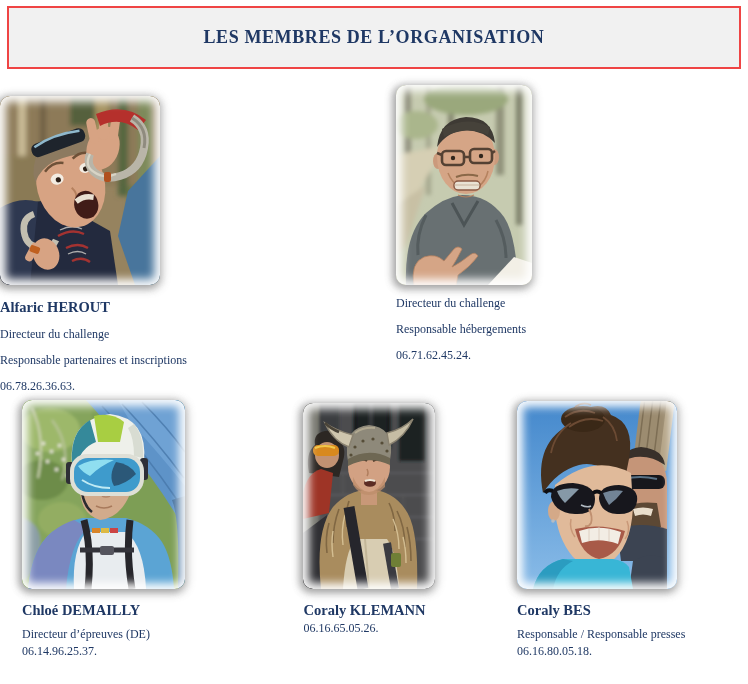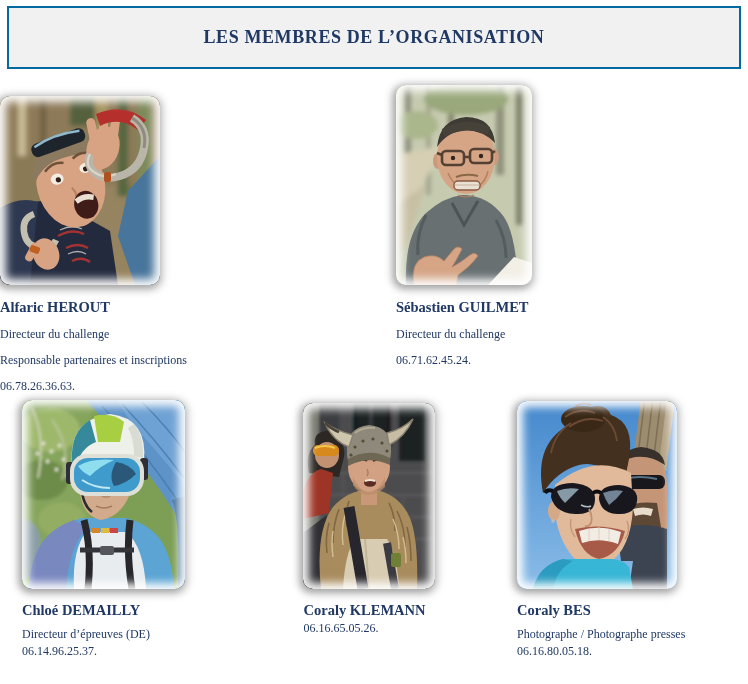--- a/index.html
+++ b/index.html
@@ -1,21 +1,21 @@
 <!DOCTYPE html>
 <html><head>
 <meta charset="utf-8">
 <style>
   html,body { margin:0; padding:0; background:#ffffff; }
   body { width:748px; height:684px; font-family:"Liberation Serif", serif; }
   .page { position:relative; width:748px; height:684px; overflow:hidden; background:#ffffff; }
 
   .title-box {
     margin:6px 7px 0 7px; height:63px; box-sizing:border-box;
-    background:#f1f1f1; border:2px solid #0369a1;
+    background:#f1f1f1; border:2px solid #ef4444;
     display:flex; align-items:center; justify-content:center;
   }
   .title { margin:0; font-size:18px; font-weight:bold; letter-spacing:0.6px; color:#1f3864; }
 
   .row { display:flex; }
   .row-1 { margin-top:14px; }
   .row-2 { margin-top:5px; }
   .member { display:flex; flex-direction:column; align-items:flex-start; }
   .m0 { width:396px; } .m1 { width:320px; }
   .m2 { width:290px;padding-left:22px; } .m3 { width:220px; } .m4 { width:238px; }
@@ -176,22 +176,22 @@
             <path d="M92,86 q-2,10 -10,16" stroke="#b5825f" stroke-width="1.5" fill="none"></path>
             <path d="M60,92 q10,-4 22,-1" stroke="#8a6848" stroke-width="2" fill="none"></path>
             <rect x="58" y="96" width="26" height="9" rx="4" fill="#e9e2d4" stroke="#8a5a44" stroke-width="1.5"></rect>
             <path d="M58,100 h26" stroke="#c0a890" stroke-width="0.8"></path>
             <path d="M62,110 q8,4 16,0" stroke="#b5825f" stroke-width="1.2" fill="none"></path>
             <path d="M18,200 Q14,178 28,172 Q40,168 48,176 L58,164 Q62,160 66,164 Q60,176 56,182 Q64,178 74,170 Q79,166 82,171 Q74,182 62,190 L60,200 Z" fill="#d5a586" stroke="#b5825f" stroke-width="0.8"></path>
             <path d="M92,200 L118,172 L136,178 L136,200 Z" fill="#f2efe6"></path>
           </svg>
         </div>
       </div>
-      <p class="name">Sébastien GUILMET</p>
       <p class="line">Directeur du challenge</p>
+      <p class="line">Responsable hébergements</p>
       <p class="line phone">06.71.62.45.24.</p>
     </div>
   </div>
 
   <div class="row row-2">
 
     <div class="member m2">
       <div class="photo-area pa2">
         <div class="photo ph3">
           <svg viewBox="0 0 163 189" xmlns="http://www.w3.org/2000/svg">
@@ -404,17 +404,17 @@
                 <path d="M92,128 v12"></path>
             </g>
             <path d="M54,118 q-2,10 4,18" stroke="#c89878" stroke-width="1.5" fill="none"></path>
             <path d="M110,120 q4,10 -2,18" stroke="#c89878" stroke-width="1.5" fill="none"></path>
             <path d="M16,188 Q22,164 46,158 L96,158 Q108,160 112,166 L116,188 Z" fill="#38b6d6"></path>
             <path d="M16,188 Q22,164 46,158 L56,160 Q40,168 36,188 Z" fill="#2b9cc0"></path>
           </svg>
         </div>
       </div>
       <p class="name">Coraly BES</p>
-      <p class="line">Photographe / Photographe presses</p>
+      <p class="line">Responsable / Responsable presses</p>
       <p class="line phone">06.16.80.05.18.</p>
     </div>
   </div>
 </div>
 
 </body></html>

